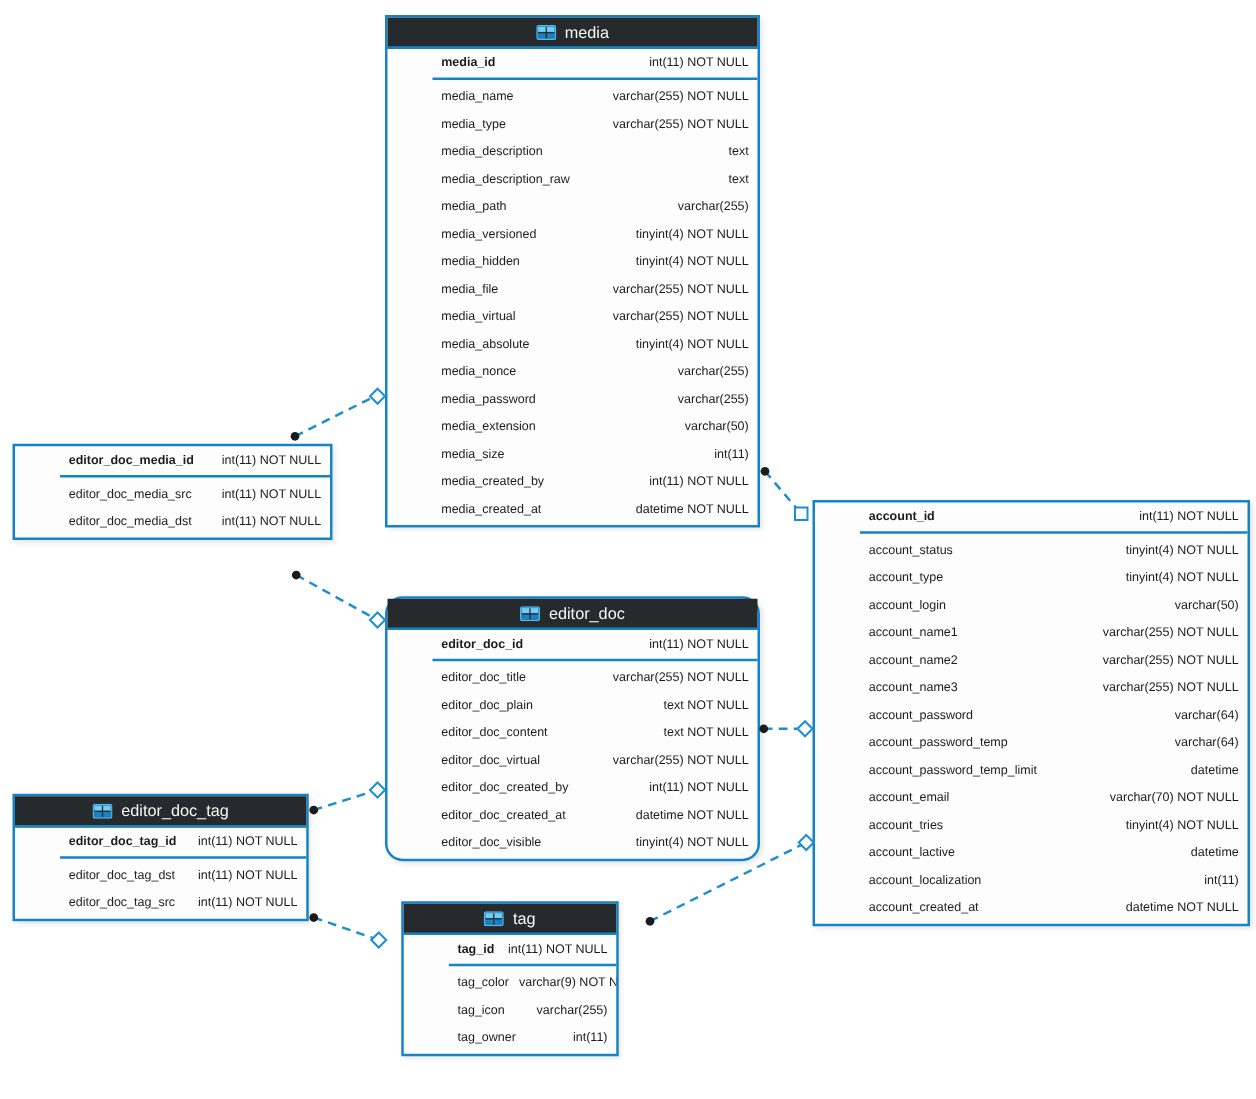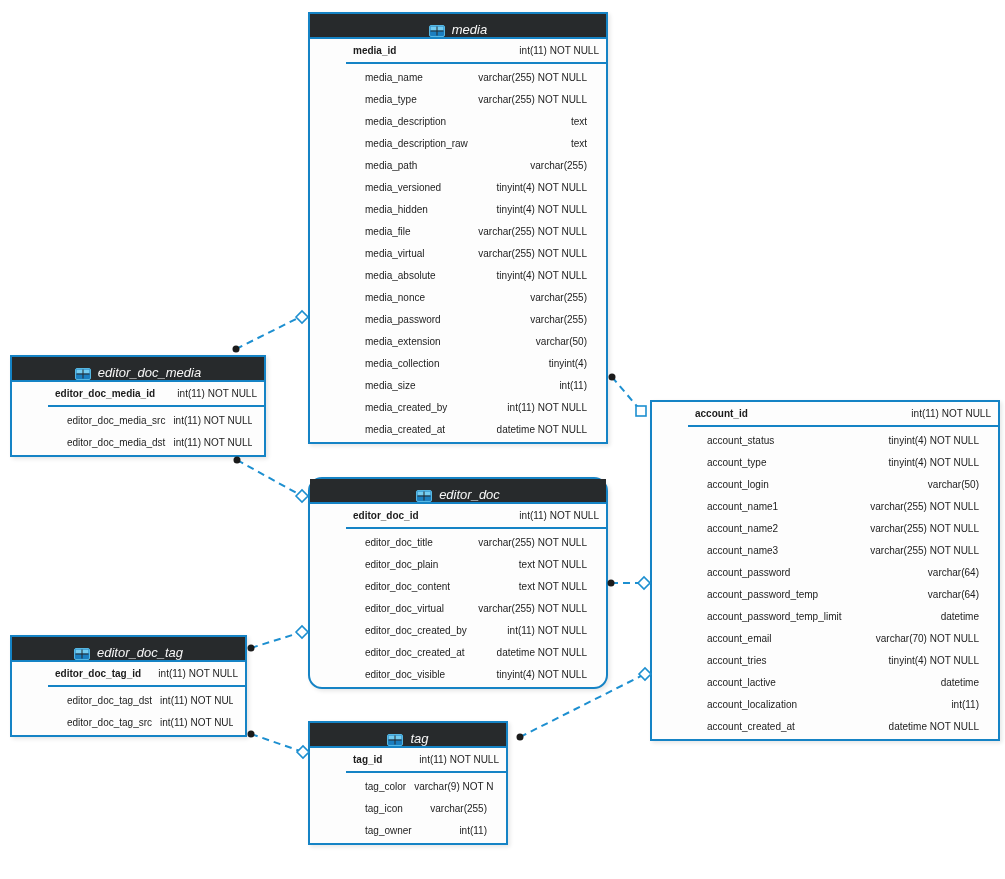--- a/index.html
+++ b/index.html
@@ -18,38 +18,37 @@
   .db-table{
     position:absolute;
     background:var(--row-bg);
     border:2px solid var(--blue);
     box-shadow:2px 2px 4px rgba(0,0,0,0.10);
   }
   .tbl-header{
     height:25px;
     background:var(--header-bg);
     color:var(--header-text);
-    display:flex;align-items:flex-end;justify-content:center;gap:7px;
+    display:flex;align-items:center;justify-content:center;gap:7px;
     font-size:13px;
     border-bottom:2px solid var(--blue);
     cursor:default;
-    font-style:italic;
   }
   .tbl-icon{display:inline-flex;align-items:center;}
   .row{
     display:flex;justify-content:space-between;align-items:center;gap:8px;
     height:22px;padding:0 7px;
     font-size:10px;color:var(--row-text);
     white-space:nowrap;overflow:hidden;margin-left:36px;
   }
   .row.pk{height:25px;border-bottom:2px solid var(--blue);}
   .row.pk .col-name{font-weight:700;}
   .col-name{text-align:left;}
   .col-type{text-align:right;}
-  .tbl-body{padding:2px 12px;}
+  .tbl-body{padding:2px 0;}
 
   svg.connections{
     position:absolute;left:0;top:0;z-index:5;
     pointer-events:none;
   }
   svg.connections g{pointer-events:stroke;}
   .conn{stroke:var(--line);stroke-width:2;stroke-dasharray:7 5;fill:none;}
   .dot{fill:#1b1b1b;}
   .diamond{fill:#ffffff;stroke:var(--line);stroke-width:1.6;}
 </style>
@@ -121,50 +120,35 @@
         </div>
         <div class="row">
           <span class="col-name">media_password</span>
           <span class="col-type">varchar(255)</span>
         </div>
         <div class="row">
           <span class="col-name">media_extension</span>
           <span class="col-type">varchar(50)</span>
         </div>
         <div class="row">
-          <span class="col-name">media_collection</span>
-          <span class="col-type">tinyint(4)</span>
-        </div>
-        <div class="row">
           <span class="col-name">media_size</span>
           <span class="col-type">int(11)</span>
         </div>
         <div class="row">
           <span class="col-name">media_created_by</span>
           <span class="col-type">int(11) NOT NULL</span>
         </div>
         <div class="row">
           <span class="col-name">media_created_at</span>
           <span class="col-type">datetime NOT NULL</span>
         </div>
       </div>
   </div>
 
   <div class="db-table" style="left:10px;top:355px;width:256px;">
-    <div class="tbl-header">
-      <span class="tbl-icon">
-        <svg width="16" height="12" viewBox="0 0 16 12">
-            <rect x="0.5" y="0.5" width="15" height="11" rx="1.5" fill="#1b7fc0" stroke="#56b7e2"></rect>
-            <rect x="1.5" y="1.5" width="13" height="4" fill="#74cdf1"></rect>
-            <line x1="8" y1="1.5" x2="8" y2="10.5" stroke="#272a2c"></line>
-            <line x1="1.5" y1="6" x2="14.5" y2="6" stroke="#272a2c"></line>
-          </svg>
-      </span>
-      <span class="tbl-title">editor_doc_media</span>
-    </div>
     <div class="row pk">
       <span class="col-name">editor_doc_media_id</span>
       <span class="col-type">int(11) NOT NULL</span>
     </div>
     <div class="tbl-body">
         <div class="row">
           <span class="col-name">editor_doc_media_src</span>
           <span class="col-type">int(11) NOT NULL</span>
         </div>
         <div class="row">
@@ -243,21 +227,21 @@
           <span class="col-name">editor_doc_tag_dst</span>
           <span class="col-type">int(11) NOT NULL</span>
         </div>
         <div class="row">
           <span class="col-name">editor_doc_tag_src</span>
           <span class="col-type">int(11) NOT NULL</span>
         </div>
       </div>
   </div>
 
-  <div class="db-table" style="left:308px;top:721px;width:200px;">
+  <div class="db-table" style="left:321px;top:721px;width:174px;">
     <div class="tbl-header">
       <span class="tbl-icon">
         <svg width="16" height="12" viewBox="0 0 16 12">
             <rect x="0.5" y="0.5" width="15" height="11" rx="1.5" fill="#1b7fc0" stroke="#56b7e2"></rect>
             <rect x="1.5" y="1.5" width="13" height="4" fill="#74cdf1"></rect>
             <line x1="8" y1="1.5" x2="8" y2="10.5" stroke="#272a2c"></line>
             <line x1="1.5" y1="6" x2="14.5" y2="6" stroke="#272a2c"></line>
           </svg>
       </span>
       <span class="tbl-title">tag</span>

